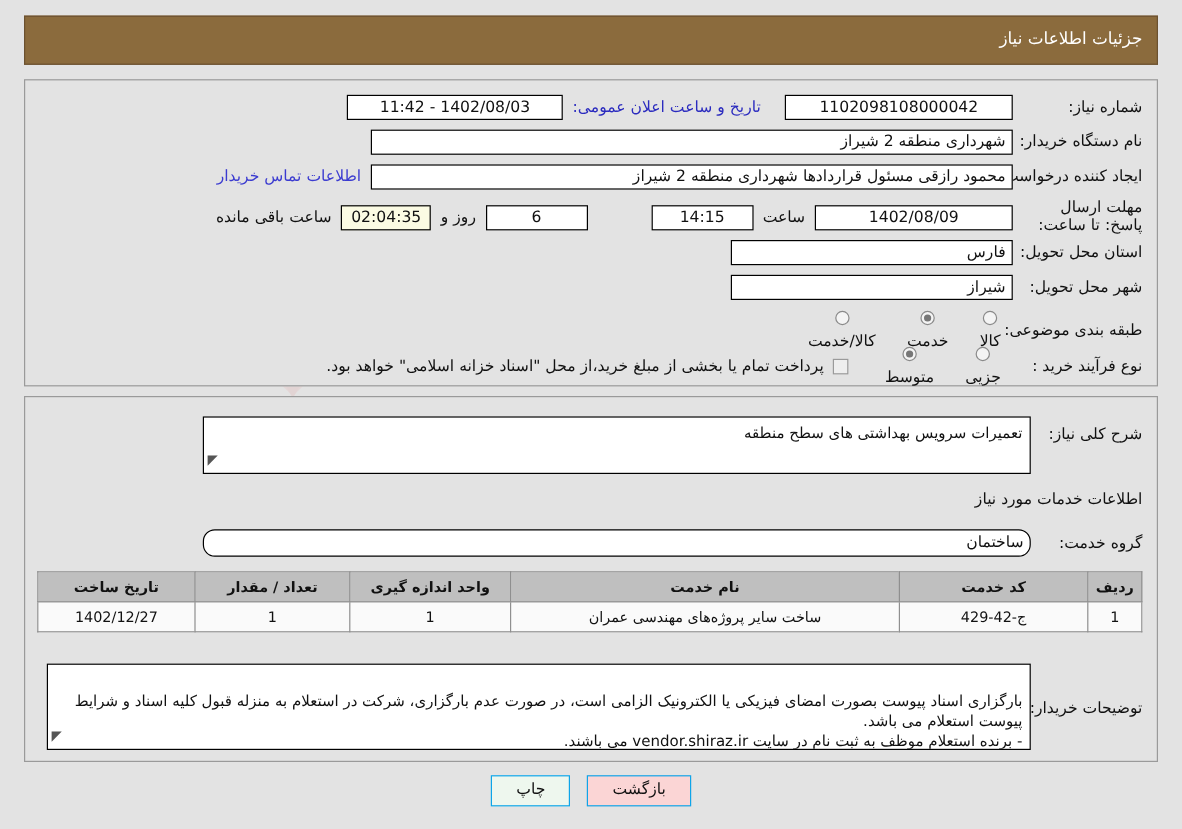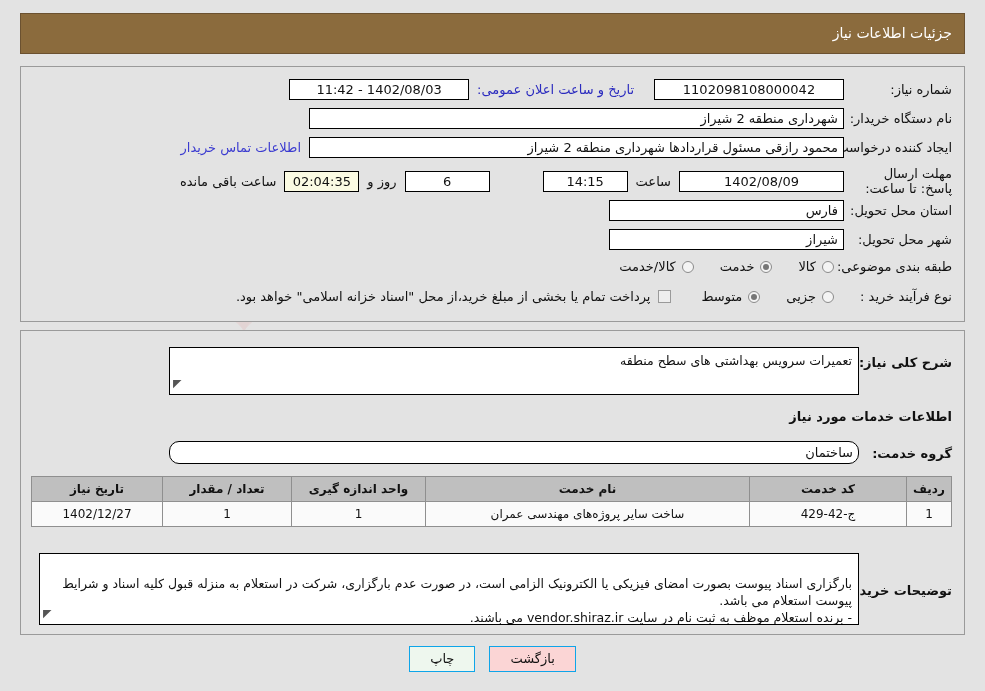--- a/index.html
+++ b/index.html
@@ -98,21 +98,21 @@
     align-items: center;
     flex-direction: row;
   }
   .lbl {
     font-size: 13px;
     color: #111111;
     white-space: nowrap;
   }
   .lbl-blue { color: #2b2bbf; }
   .lbl-link { color: #3b3bd0; }
-  .lbl-bold { font-weight: bold; }
+  .lbl-bold { font-weight: normal; }
 
   .box {
     border: 1px solid #000000;
     background: #ffffff;
     box-sizing: border-box;
     height: 21px;
     line-height: 19px;
     font-size: 13px;
     color: #111111;
     padding: 0 5px;
@@ -135,21 +135,21 @@
     vertical-align: middle;
   }
   .radio.on::after {
     content: "";
     position: absolute;
     left: 2px; top: 2px;
     width: 6px; height: 6px;
     border-radius: 50%;
     background: #777777;
   }
-  .radio-group { display: flex; align-items: center; gap: 6px; }
+  .radio-group { display: flex; align-items: center; gap: 6px; flex-direction: column; }
   .radio-label { font-size: 13px; color: #111; white-space: nowrap; }
 
   .checkbox {
     display: inline-block;
     width: 13px; height: 13px;
     border: 1px solid #9a9a9a;
     background: #eeeeee;
     box-sizing: border-box;
     vertical-align: middle;
   }
@@ -320,21 +320,21 @@
     <div class="box right" style="position:absolute; right:105px; top:110px; width:690px; height:23px; line-height:21px;border-radius:10px;">ساختمان</div>
 
     <table class="grid" id="services-table" style="right:12px; top:145px; width:921px;">
       <thead>
         <tr>
           <th style="width:36px;">ردیف</th>
           <th style="width:148px;">کد خدمت</th>
           <th>نام خدمت</th>
           <th style="width:125px;">واحد اندازه گیری</th>
           <th style="width:120px;">تعداد / مقدار</th>
-          <th style="width:122px;">تاریخ نیاز</th>
+          <th style="width:122px;">تاریخ ساخت</th>
         </tr>
       </thead>
       <tbody>
         <tr>
           <td>1</td>
           <td>ج-42-429</td>
           <td>ساخت سایر پروژه‌های مهندسی عمران</td>
           <td>1</td>
           <td>1</td>
           <td>1402/12/27</td>

